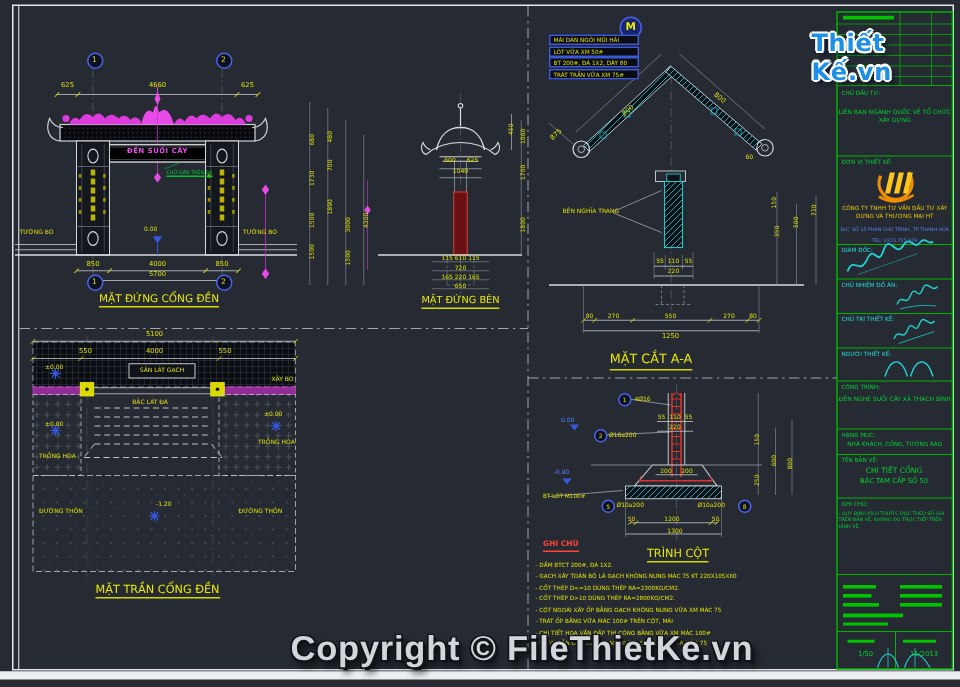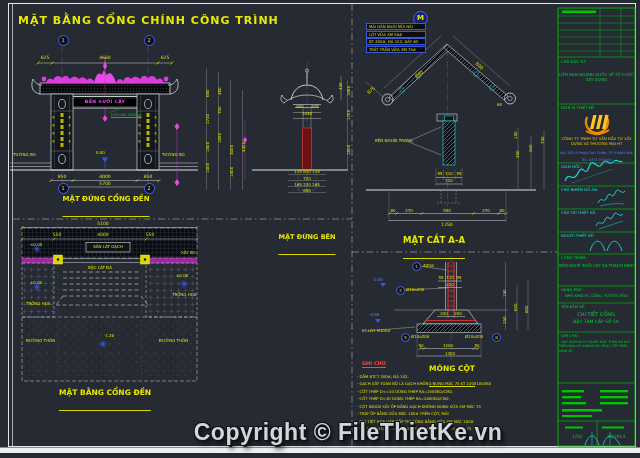--- a/index.html
+++ b/index.html
@@ -7,22 +7,22 @@
   svg.lw{position:absolute;left:0;top:0;}
   .t{position:absolute;white-space:nowrap;line-height:1;font-family:"DejaVu Sans",sans-serif;}
   .ctr{transform:translateX(-50%);}
   .rot{transform:rotate(-90deg);transform-origin:0 0;}
   .rotl{transform:rotate(-42deg);transform-origin:0 0;}
   .rotr{transform:rotate(40deg);transform-origin:0 0;}
   .y{color:#e0e000;} .g{color:#00d030;} .c{color:#25dcdc;} .m{color:#f14df1;}
   .b{color:#5b82ff;} .r{color:#ff4438;}
   .s32{font-size:3.2px;} .s38{font-size:3.8px;} .s4{font-size:4px;} .s45{font-size:4.5px;} .s5{font-size:5px;}
   .title{font-size:11px;font-weight:bold;color:#e8e800;letter-spacing:1px;}
-  .h{font-weight:bold;color:#e8e800;border-bottom:1px solid #d8d800;padding-bottom:13px;transform:translateX(-50%);}
-  .h7{font-size:7px;} .h65{font-size:6.5px;margin-top:37px;} .h75{font-size:7.5px;} .h85{font-size:8.5px;}
+  .h{font-weight:normal;color:#e8e800;border-bottom:1px solid #d8d800;padding-bottom:1px;transform:translateX(-50%);}
+  .h7{font-size:7px;} .h65{font-size:6.5px;} .h75{font-size:7.5px;} .h85{font-size:8.5px;}
   .bub{position:absolute;width:9px;height:9px;border:1px solid #4a63e8;border-radius:50%;color:#e0e000;
        text-align:center;background:#0d1020;font-size:5px;line-height:9px;}
   .mbub{position:absolute;width:13px;height:13px;border:1px solid #4a63e8;border-radius:50%;background:#17246e;
        color:#e8e800;font-size:7px;line-height:13px;font-weight:bold;text-align:center;}
   .co{position:absolute;width:7px;height:7px;border:1px solid #4a63e8;border-radius:50%;color:#e0e000;
       font-size:4px;line-height:7px;text-align:center;background:#0d1020;}
   .nbox{position:absolute;left:366px;width:60px;height:7.2px;border:1px solid #3c58d8;background:#0a0d13;
         color:#e0e000;font-size:3.8px;line-height:6px;padding-left:2px;box-sizing:border-box;white-space:nowrap;}
   .wrap{white-space:normal;text-align:center;line-height:1.3;}
   .uline{border-bottom:1px solid #ff4438;padding-bottom:0.5px;}
@@ -313,21 +313,20 @@
     <path d="M600 206c8-2 16-3 24-2" stroke-width="0.5"></path>
     <path d="M596 226c3-8 6 2 9-6s5 4 8-4 6 3 10-2" stroke-width="0.9"></path>
     <path d="M599 229l24-8" stroke-width="0.5"></path>
     <path d="M590 251c4-13 11-13 15 0M607 251c4-13 11-13 15 0" stroke-width="0.9"></path>
     <path d="M585 445c4-12 10-12 14 0M603 445c4-12 10-12 17 0" stroke-width="0.8"></path>
     <path d="M592 432v13M610 432v13" stroke-width="0.5"></path>
   </g>
 </g>
 </svg>
 
-<span class="t title" style="left:18px;top:15px">MẶT BẰNG CỔNG CHÍNH CÔNG TRÌNH</span>
 
 <span class="t y s45 ctr" style="left:45px;top:56px">625</span>
 <span class="t y s45 ctr" style="left:105px;top:56px">4660</span>
 <span class="t y s45 ctr" style="left:165px;top:56px">625</span>
 <div class="bub" style="left:57.5px;top:35px">1</div>
 <div class="bub" style="left:143.5px;top:35px">2</div>
 <span class="t m ctr" style="left:105px;top:100px;font-size:4.5px;font-weight:bold;letter-spacing:0.4px">ĐỀN SUỐI CÂY</span>
 <span class="t g s32 gnote" style="left:111px;top:114px">CHỮ GẮN TRÊN ĐÁ</span>
 <span class="t y s4" style="left:13px;top:153px">TƯỜNG BO</span>
 <span class="t y s4" style="left:162px;top:153px">TƯỜNG BO</span>
@@ -398,21 +397,21 @@
 <span class="t y s4" style="left:181px;top:250.5px">XÂY BO</span>
 <span class="t y s4" style="left:30px;top:243px">±0.00</span>
 <span class="t y s4" style="left:30px;top:281px">±0.00</span>
 <span class="t y s4" style="left:176px;top:273.5px">±0.00</span>
 <span class="t y s4 ctr" style="left:100px;top:265.5px">BẬC LÁT ĐÁ</span>
 <span class="t y s4" style="left:26px;top:301.5px">TRỒNG HOA</span>
 <span class="t y s4" style="left:172px;top:292.5px">TRỒNG HOA</span>
 <span class="t y s4" style="left:104px;top:333.5px">-1.20</span>
 <span class="t y s4" style="left:26px;top:338.5px">ĐƯỜNG THÔN</span>
 <span class="t y s4" style="left:159px;top:338.5px">ĐƯỜNG THÔN</span>
-<span class="t h h75" style="left:105px;top:389px">MẶT BẰNG CỔNG ĐỀN</span>
+<span class="t h h75" style="left:105px;top:389px">MẶT TRẦN CỔNG ĐỀN</span>
 
 <div class="co" style="left:412px;top:262px">1</div>
 <span class="t y s4" style="left:423px;top:263.5px">4Ø16</span>
 <div class="co" style="left:396px;top:286px">2</div>
 <span class="t y s4" style="left:406px;top:287.5px">Ø16a200</span>
 <span class="t b s4" style="left:374px;top:278px">0.00</span>
 <span class="t b s4" style="left:369px;top:313px">-0.90</span>
 <span class="t y s38" style="left:362px;top:328.5px">BT LÓT M100#</span>
 <span class="t y s4 ctr" style="left:441px;top:275.5px">55</span>
 <span class="t y s4 ctr" style="left:450px;top:275.5px">110</span>
@@ -425,21 +424,21 @@
 <span class="t y s4 ctr" style="left:477px;top:344px">50</span>
 <span class="t y s4 ctr" style="left:450px;top:351.5px">1300</span>
 <span class="t y s4 rot" style="left:503px;top:297px">150</span>
 <span class="t y s4 rot" style="left:503px;top:324px">250</span>
 <span class="t y s4 rot" style="left:514px;top:311px">600</span>
 <span class="t y s4 rot" style="left:525px;top:313px">800</span>
 <div class="co" style="left:401px;top:333px">5</div>
 <span class="t y s4" style="left:411px;top:334.5px">Ø10a200</span>
 <span class="t y s4" style="left:465px;top:334.5px">Ø10a200</span>
 <div class="co" style="left:492px;top:333px">8</div>
-<span class="t h h75" style="left:452px;top:365px">MÓNG CỘT</span>
+<span class="t h h75" style="left:452px;top:365px">TRÌNH CỘT</span>
 
 <span class="t r uline" style="left:362px;top:361px;font-size:5px;font-weight:bold">GHI CHÚ</span>
 <span class="t y s38" style="left:357px;top:374.5px">- DẦM BTCT 200#, ĐÁ 1X2.</span>
 <span class="t y s38" style="left:357px;top:382px">- GẠCH XÂY TOÀN BỘ LÀ GẠCH KHÔNG NUNG MÁC 75 KT 220X105X60</span>
 <span class="t y s38" style="left:357px;top:389.5px">- CỐT THÉP D&lt;=10 DÙNG THÉP RA=2300KG/CM2.</span>
 <span class="t y s38" style="left:357px;top:397px">- CỐT THÉP D&gt;10 DÙNG THÉP RA=2800KG/CM2.</span>
 <span class="t y s38" style="left:357px;top:404.5px">- CỘT NGOÀI XÂY ỐP BẰNG GẠCH KHÔNG NUNG VỮA XM MÁC 75</span>
 <span class="t y s38" style="left:357px;top:412px">- TRÁT ỐP BẰNG VỮA MÁC 100# TRÊN CỘT, MÁI</span>
 <span class="t y s38" style="left:357px;top:419.5px">- CHI TIẾT HOA VĂN ĐẮP THI CÔNG BẰNG VỮA XM MÁC 100#</span>
 <span class="t y s38" style="left:357px;top:427px">- THÂN GẮN ĐỀN CỔNG CAO 50.5M, GẠCH XÂY VỮA MÁC 75</span>
@@ -459,15 +458,16 @@
 <span class="t g s38" style="left:561px;top:288px">HẠNG MỤC:</span>
 <span class="t g s38 wrap" style="left:559px;top:294px;width:75px">NHÀ KHÁCH, CỔNG, TƯỜNG RÀO</span>
 <span class="t g s38" style="left:561px;top:305px">TÊN BẢN VẼ:</span>
 <span class="t g s5 ctr" style="left:596px;top:312px">CHI TIẾT CỔNG</span>
 <span class="t g s45 ctr" style="left:596px;top:320px">BẬC TAM CẤP SỐ 50</span>
 <span class="t g s38" style="left:561px;top:334px">GHI CHÚ:</span>
 <span class="t g s32" style="left:559px;top:340px;width:75px;white-space:normal;line-height:1.4">- QUY ĐỊNH KÍCH THƯỚC ĐỌC THEO SỐ GHI TRÊN BẢN VẼ, KHÔNG ĐO TRỰC TIẾP TRÊN HÌNH VẼ.</span>
 <span class="t g s45 ctr" style="left:577px;top:435px">1/50</span>
 <span class="t g s45 ctr" style="left:616px;top:435px">11/2013</span>
 
+<div class="brand">Thiết Kế.vn</div>
 <div class="watermark">Copyright © FileThietKe.vn</div>
 
 </div>
 
 </body></html>

